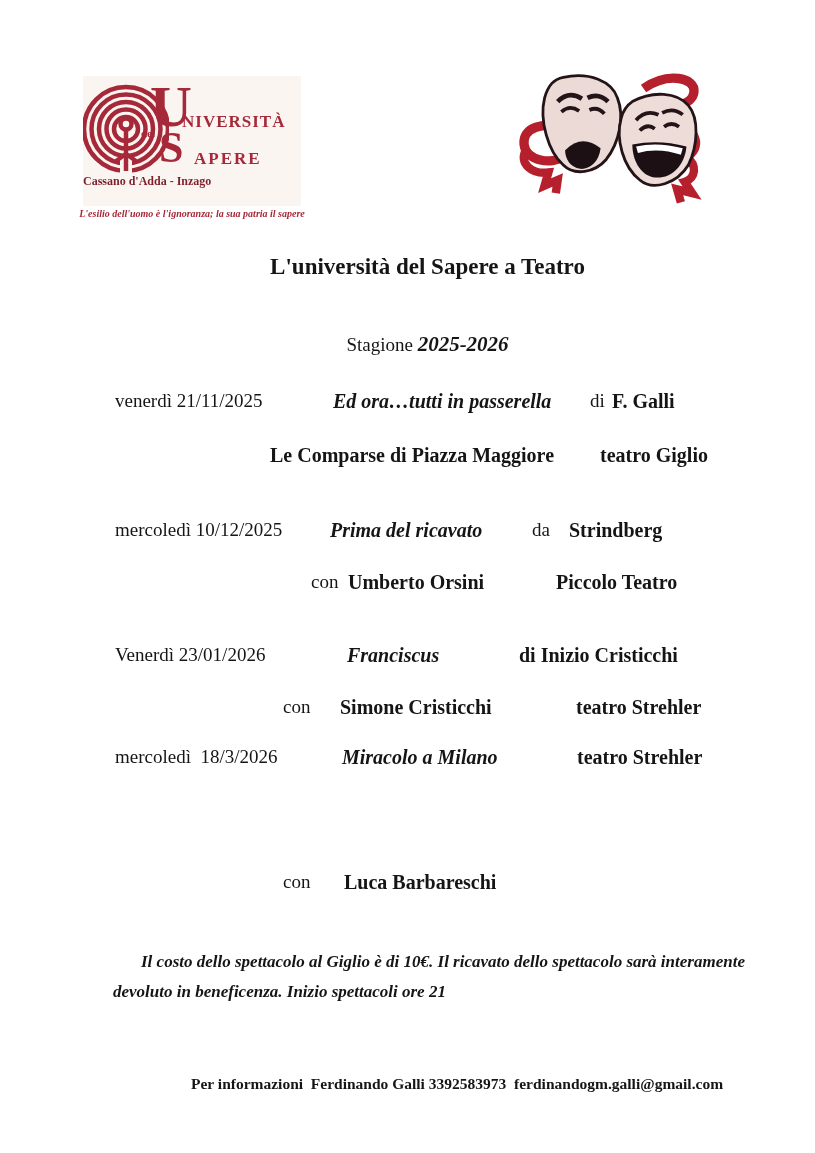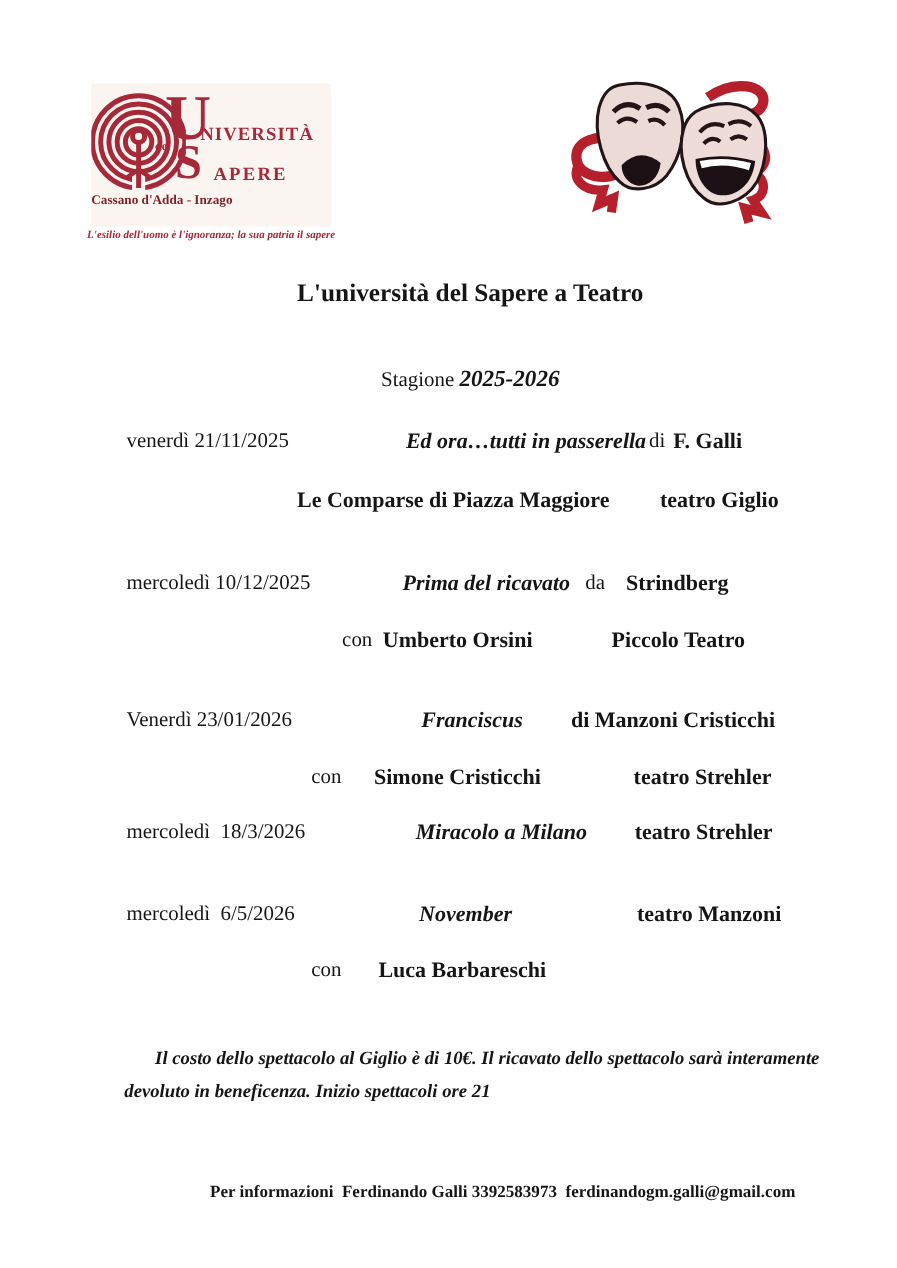--- a/index.html
+++ b/index.html
@@ -51,21 +51,21 @@
   }
   .season{
     position:absolute;left:40px;top:312px;width:775px;text-align:center;
     font-size:19px;white-space:pre;margin-top:20px;
   }
   .season .years{font-size:21px;font-weight:bold;font-style:italic;}
   
   .line{position:absolute;left:0;top:0;width:100%;height:28px;}
   .seg{position:absolute;white-space:pre;line-height:26px;}
   .reg{font-size:19px;}
-  .bi{font-size:20px;font-weight:bold;font-style:italic;margin-left:36px;}
+  .bi{font-size:20px;font-weight:bold;font-style:italic;}
   .b{font-size:20px;font-weight:bold;}
   
   .note{
     position:absolute;font-size:17px;font-weight:bold;font-style:italic;
     white-space:pre;line-height:30px;
   }
   .contact{
     position:absolute;left:191px;top:1042px;font-size:15.5px;font-weight:bold;
     white-space:pre;line-height:26px;margin-top:29px;
   }
@@ -148,39 +148,34 @@
   </div>
   <div class="line" style="top:569px">
     <span class="seg reg" style="left:311px">con</span>
     <span class="seg b" style="left:348px">Umberto Orsini</span>
     <span class="seg b" style="left:556px">Piccolo Teatro</span>
   </div>
 
   <div class="line" style="top:642px">
     <span class="seg reg" style="left:115px">Venerdì 23/01/2026</span>
     <span class="seg bi" style="left:347px">Franciscus</span>
-    <span class="seg b" style="left:519px">di Manzoni Cristicchi</span>
+    <span class="seg b" style="left:519px">di Inizio Cristicchi</span>
   </div>
   <div class="line" style="top:694px">
     <span class="seg reg" style="left:283px">con</span>
     <span class="seg b" style="left:340px">Simone Cristicchi</span>
     <span class="seg b" style="left:576px">teatro Strehler</span>
   </div>
 
   <div class="line" style="top:744px">
     <span class="seg reg" style="left:115px">mercoledì  18/3/2026</span>
     <span class="seg bi" style="left:342px">Miracolo a Milano</span>
     <span class="seg b" style="left:577px">teatro Strehler</span>
   </div>
 
-  <div class="line" style="top:818px">
-    <span class="seg reg" style="left:115px">mercoledì  6/5/2026</span>
-    <span class="seg bi" style="left:345px">November</span>
-    <span class="seg b" style="left:579px">teatro Manzoni</span>
-  </div>
   <div class="line" style="top:869px">
     <span class="seg reg" style="left:283px">con</span>
     <span class="seg b" style="left:344px">Luca Barbareschi</span>
   </div>
 
   <div class="note" style="left:141px;top:947px">Il costo dello spettacolo al Giglio è di 10€. Il ricavato dello spettacolo sarà interamente</div>
   <div class="note" style="left:113px;top:977px">devoluto in beneficenza. Inizio spettacoli ore 21</div>
   <div class="contact">Per informazioni  Ferdinando Galli 3392583973  ferdinandogm.galli@gmail.com</div>
 
 </div>

